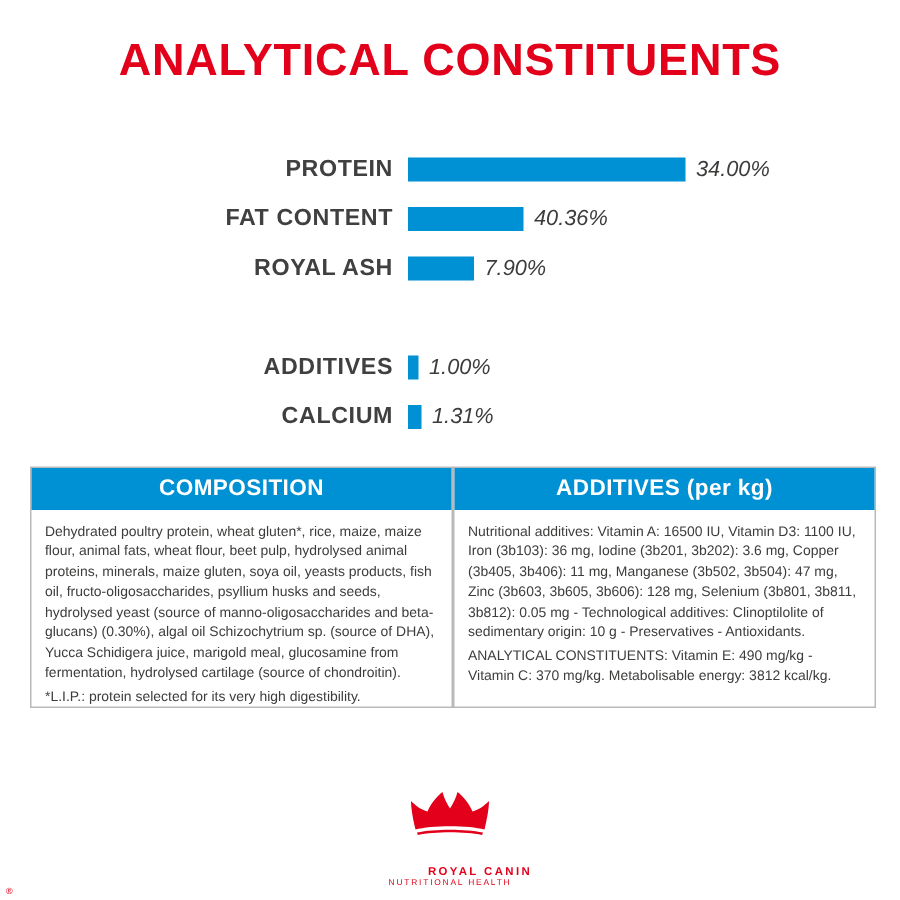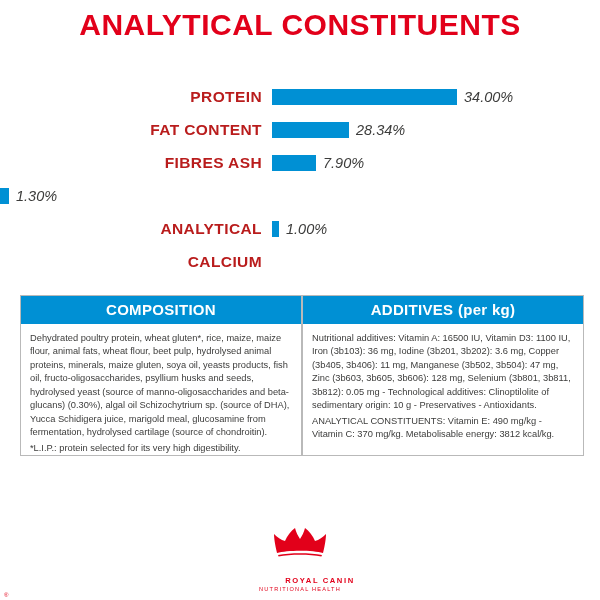--- a/index.html
+++ b/index.html
@@ -20,41 +20,41 @@
     height: 600px;
     box-sizing: border-box;
   }
   
   .title {
     text-align: center;
     color: #e2001a;
     font-size: 30px;
     font-weight: bold;
     letter-spacing: 0.5px;
-    padding-top: 8px;
+    padding-top: 24px;
     line-height: 1.1;
   }
 
   
   .chart {
     margin: 44px 0 0 0;
     padding: 0 26px 0 0;
   }
   .chart-row {
     display: flex;
     align-items: center;
     height: 23px;
     margin-bottom: 10px;
   }
   .chart-label {
     width: 272px;
     text-align: right;
     font-size: 15.5px;
     font-weight: bold;
-    color: #b91c1c;
+    color: #404040;
     letter-spacing: 0.4px;
     padding-right: 10px;
     box-sizing: border-box;
     white-space: nowrap;
   }
   .chart-bar-wrap {
     display: flex;
     align-items: center;
     flex: 1;
     font-style: italic;
@@ -156,49 +156,49 @@
       <div class="chart-bar-wrap">
         <div class="chart-bar" style="width: 185px; background: rgb(0, 144, 212);"></div>
         <div class="chart-value">34.00%</div>
       </div>
     </div>
 
     <div class="chart-row">
       <div class="chart-label">FAT CONTENT</div>
       <div class="chart-bar-wrap">
         <div class="chart-bar" style="width: 77px; background: rgb(0, 144, 212);"></div>
-        <div class="chart-value">28.34%</div>
-      </div>
-    </div>
-
-    <div class="chart-row">
-      <div class="chart-label">FIBRES ASH</div>
+        <div class="chart-value">40.36%</div>
+      </div>
+    </div>
+
+    <div class="chart-row">
+      <div class="chart-label">ROYAL ASH</div>
       <div class="chart-bar-wrap">
         <div class="chart-bar" style="width: 44px; background: rgb(0, 144, 212);"></div>
         <div class="chart-value">7.90%</div>
       </div>
     </div>
 
     <div class="chart-row">
-      <div class="chart-bar-wrap">
-        <div class="chart-bar" style="width: 9px; background: rgb(0, 144, 212);"></div>
-        <div class="chart-value">1.30%</div>
-      </div>
-    </div>
-
-    <div class="chart-row">
-      <div class="chart-label">ANALYTICAL</div>
+    </div>
+
+    <div class="chart-row">
+      <div class="chart-label">ADDITIVES</div>
       <div class="chart-bar-wrap">
         <div class="chart-bar" style="width: 7px; background: rgb(0, 144, 212);"></div>
         <div class="chart-value">1.00%</div>
       </div>
     </div>
 
     <div class="chart-row">
       <div class="chart-label">CALCIUM</div>
+      <div class="chart-bar-wrap">
+        <div class="chart-bar" style="width: 9px; background: rgb(0, 144, 212);"></div>
+        <div class="chart-value">1.31%</div>
+      </div>
     </div>
 
   </div>
 
   <div class="panels">
 
     <div class="panel">
       <div class="panel-header">COMPOSITION</div>
       <div class="panel-body">
         <p>Dehydrated poultry protein, wheat gluten*, rice, maize, maize flour, animal fats, wheat flour, beet pulp, hydrolysed animal proteins, minerals, maize gluten, soya oil, yeasts products, fish oil, fructo-oligosaccharides, psyllium husks and seeds, hydrolysed yeast (source of manno-oligosaccharides and beta-glucans) (0.30%), algal oil Schizochytrium sp. (source of DHA), Yucca Schidigera juice, marigold meal, glucosamine from fermentation, hydrolysed cartilage (source of chondroitin).</p>

